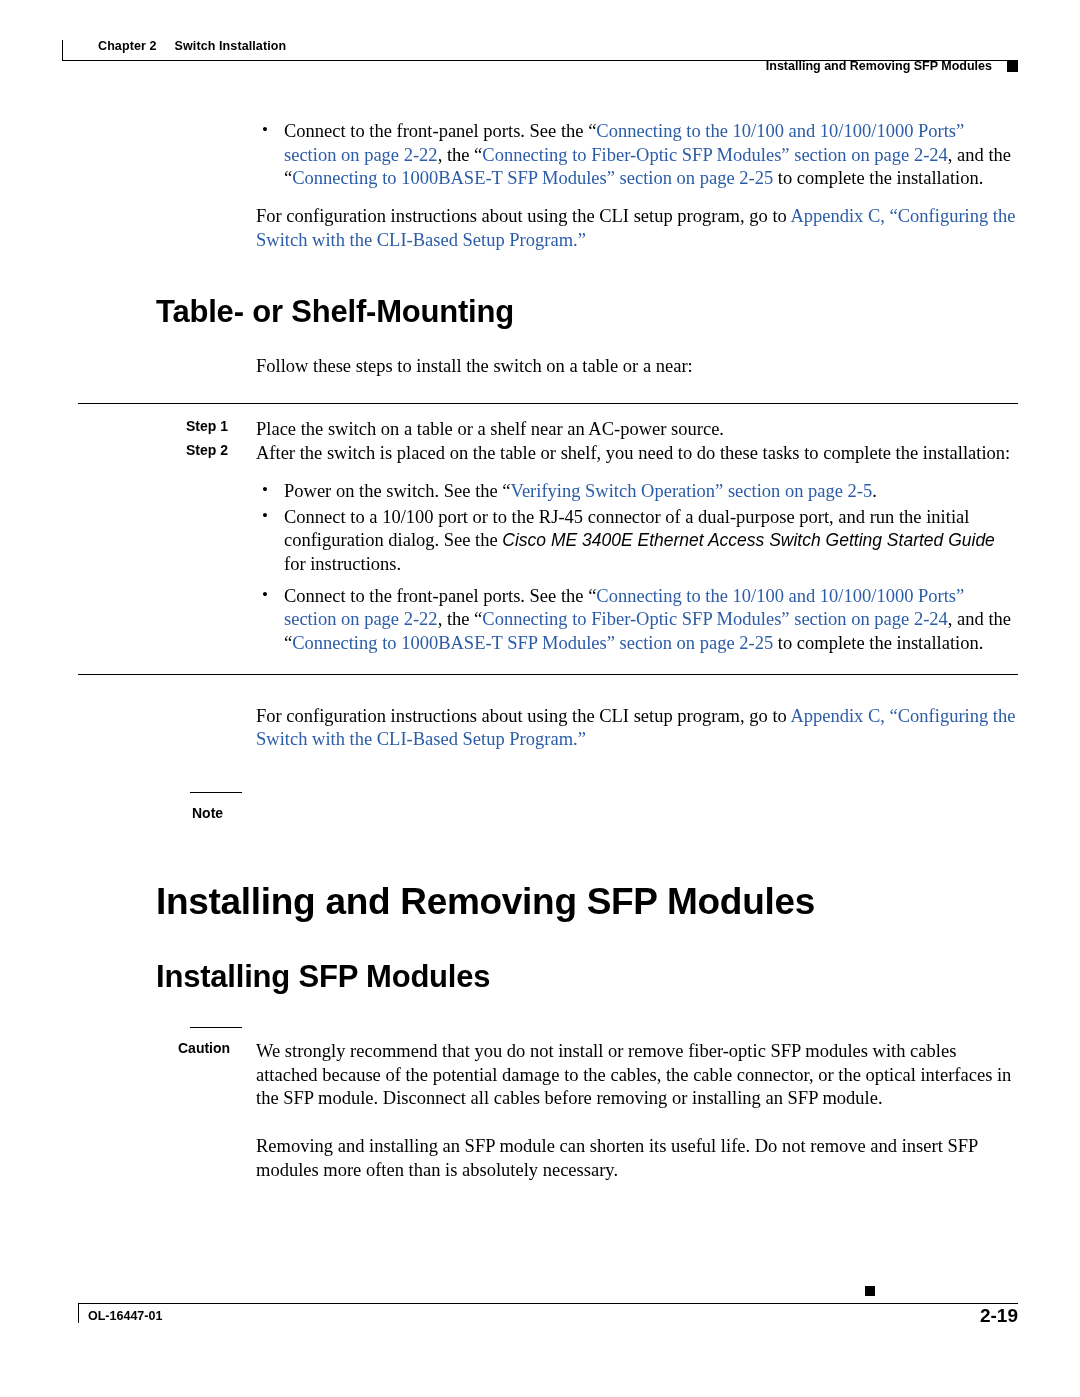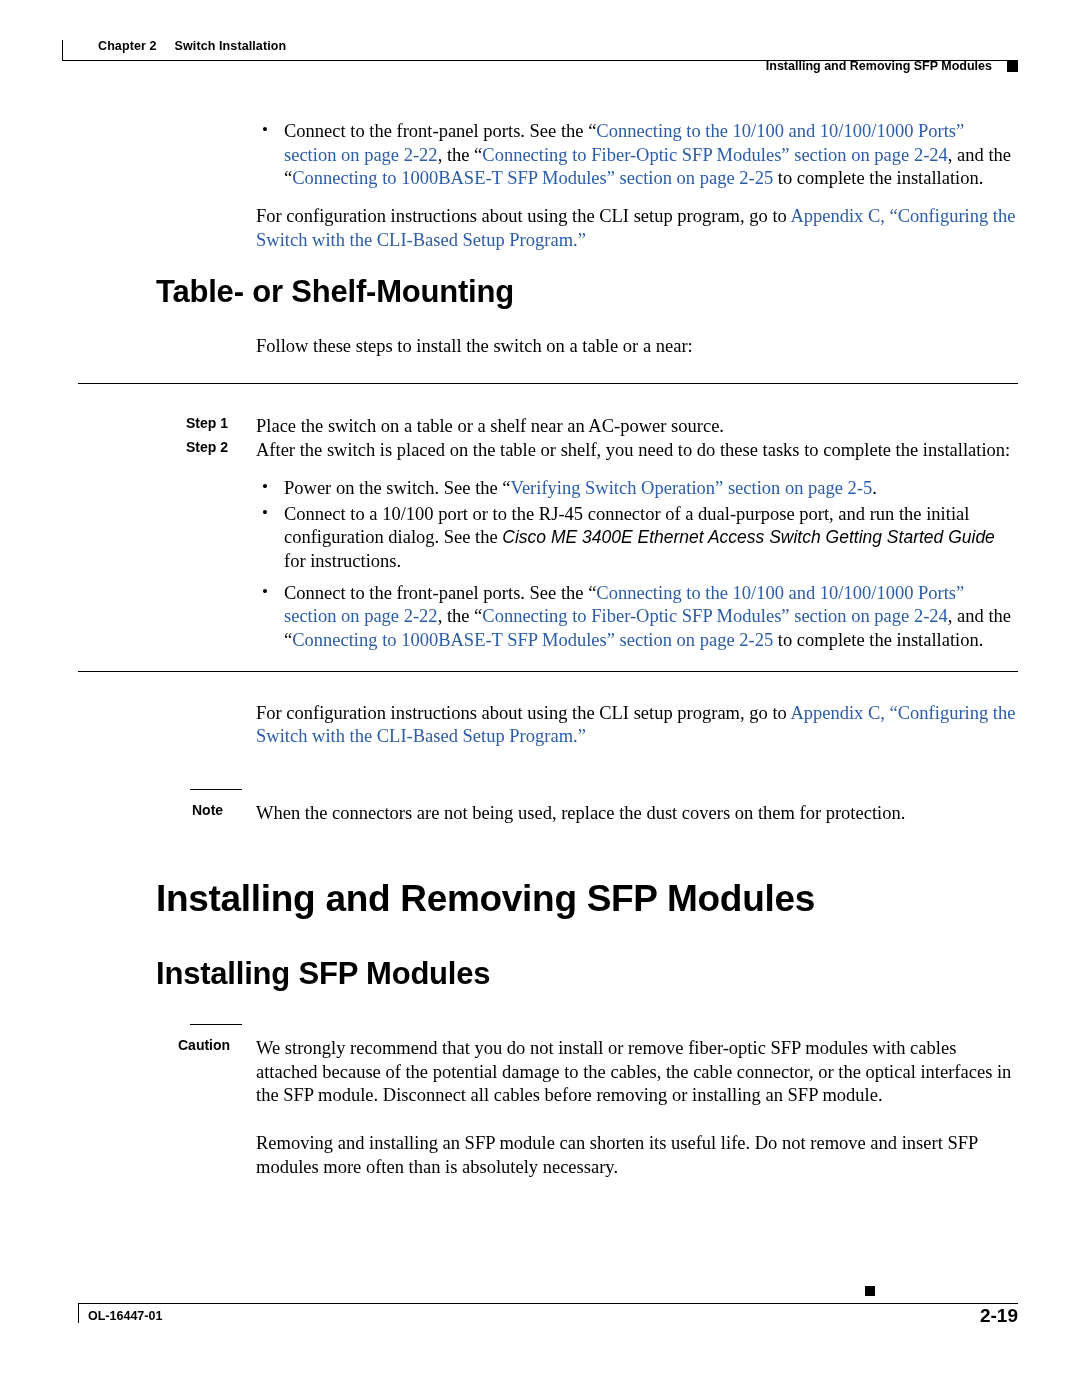--- a/index.html
+++ b/index.html
@@ -269,27 +269,27 @@
     <div class="bullet-list" style="margin-top:0;">
       <div class="bullet">
         <span><span id="tb0s0">Connect to the front-panel ports. See the “</span><span class="link" id="tb0s1">Connecting to the 10/100 and 10/100/1000 Ports” section on page 2-22</span><span id="tb0s2">, the “</span><span class="link" id="tb0s3">Connecting to Fiber-Optic SFP Modules” section on page 2-24</span><span id="tb0s4">, and the “</span><span class="link" id="tb0s5">Connecting to 1000BASE-T SFP Modules” section on page 2-25</span><span id="tb0s6"> to complete the installation.</span></span>
       </div>
     </div>
 
     <p class="body-text indent" style="margin-top:14px;">
       <span id="tp0">For configuration instructions about using the CLI setup program, go to </span><span class="link" id="tp1">Appendix C, “Configuring the Switch with the CLI-Based Setup Program.”</span>
     </p>
 
-    <h2 class="section-title" style="margin-top:22px; margin-left:78px;">Table- or Shelf-Mounting</h2>
+    <h2 class="section-title" style="margin-top:42px; margin-left:78px;">Table- or Shelf-Mounting</h2>
 
     <p class="body-text indent" style="margin-top:25px;">Follow these steps to install the switch on a table or a near:</p>
 
     <hr class="hr-full" style="margin-top:24px;">
 
-    <div class="step-row" style="margin-top:31px;">
+    <div class="step-row" style="margin-top:14px;">
       <div class="step-label">Step 1</div>
       <div class="step-body">Place the switch on a table or a shelf near an AC-power source.</div>
     </div>
 
     <div class="step-row" style="margin-top:0;">
       <div class="step-label">Step 2</div>
       <div class="step-body">After the switch is placed on the table or shelf, you need to do these tasks to complete the installation:</div>
     </div>
 
     <div class="bullet-list" style="margin-top:14px;">
@@ -307,21 +307,20 @@
     <hr class="hr-full" style="margin-top:18px;">
 
     <p class="body-text indent" style="margin-top:30px;">
       <span id="ap0">For configuration instructions about using the CLI setup program, go to </span><span class="link" id="ap1">Appendix C, “Configuring the Switch with the CLI-Based Setup Program.”</span>
     </p>
 
     <hr class="hr-short" style="margin-top:40px;">
 
     <div class="step-row" style="margin-top:12px;">
       <div class="note-label">Note</div>
-      <div class="step-body">When the connectors are not being used, replace the dust covers on them for protection.</div>
     </div>
 
     <h1 class="chapter-title" style="margin-top:52px; margin-left:78px;">Installing and Removing SFP Modules</h1>
 
     <h2 class="section-title" style="margin-top:36px; margin-left:78px;">Installing SFP Modules</h2>
 
 
     <hr class="hr-short" style="margin-top:32px;">
 
     <div class="step-row" style="margin-top:12px;">

